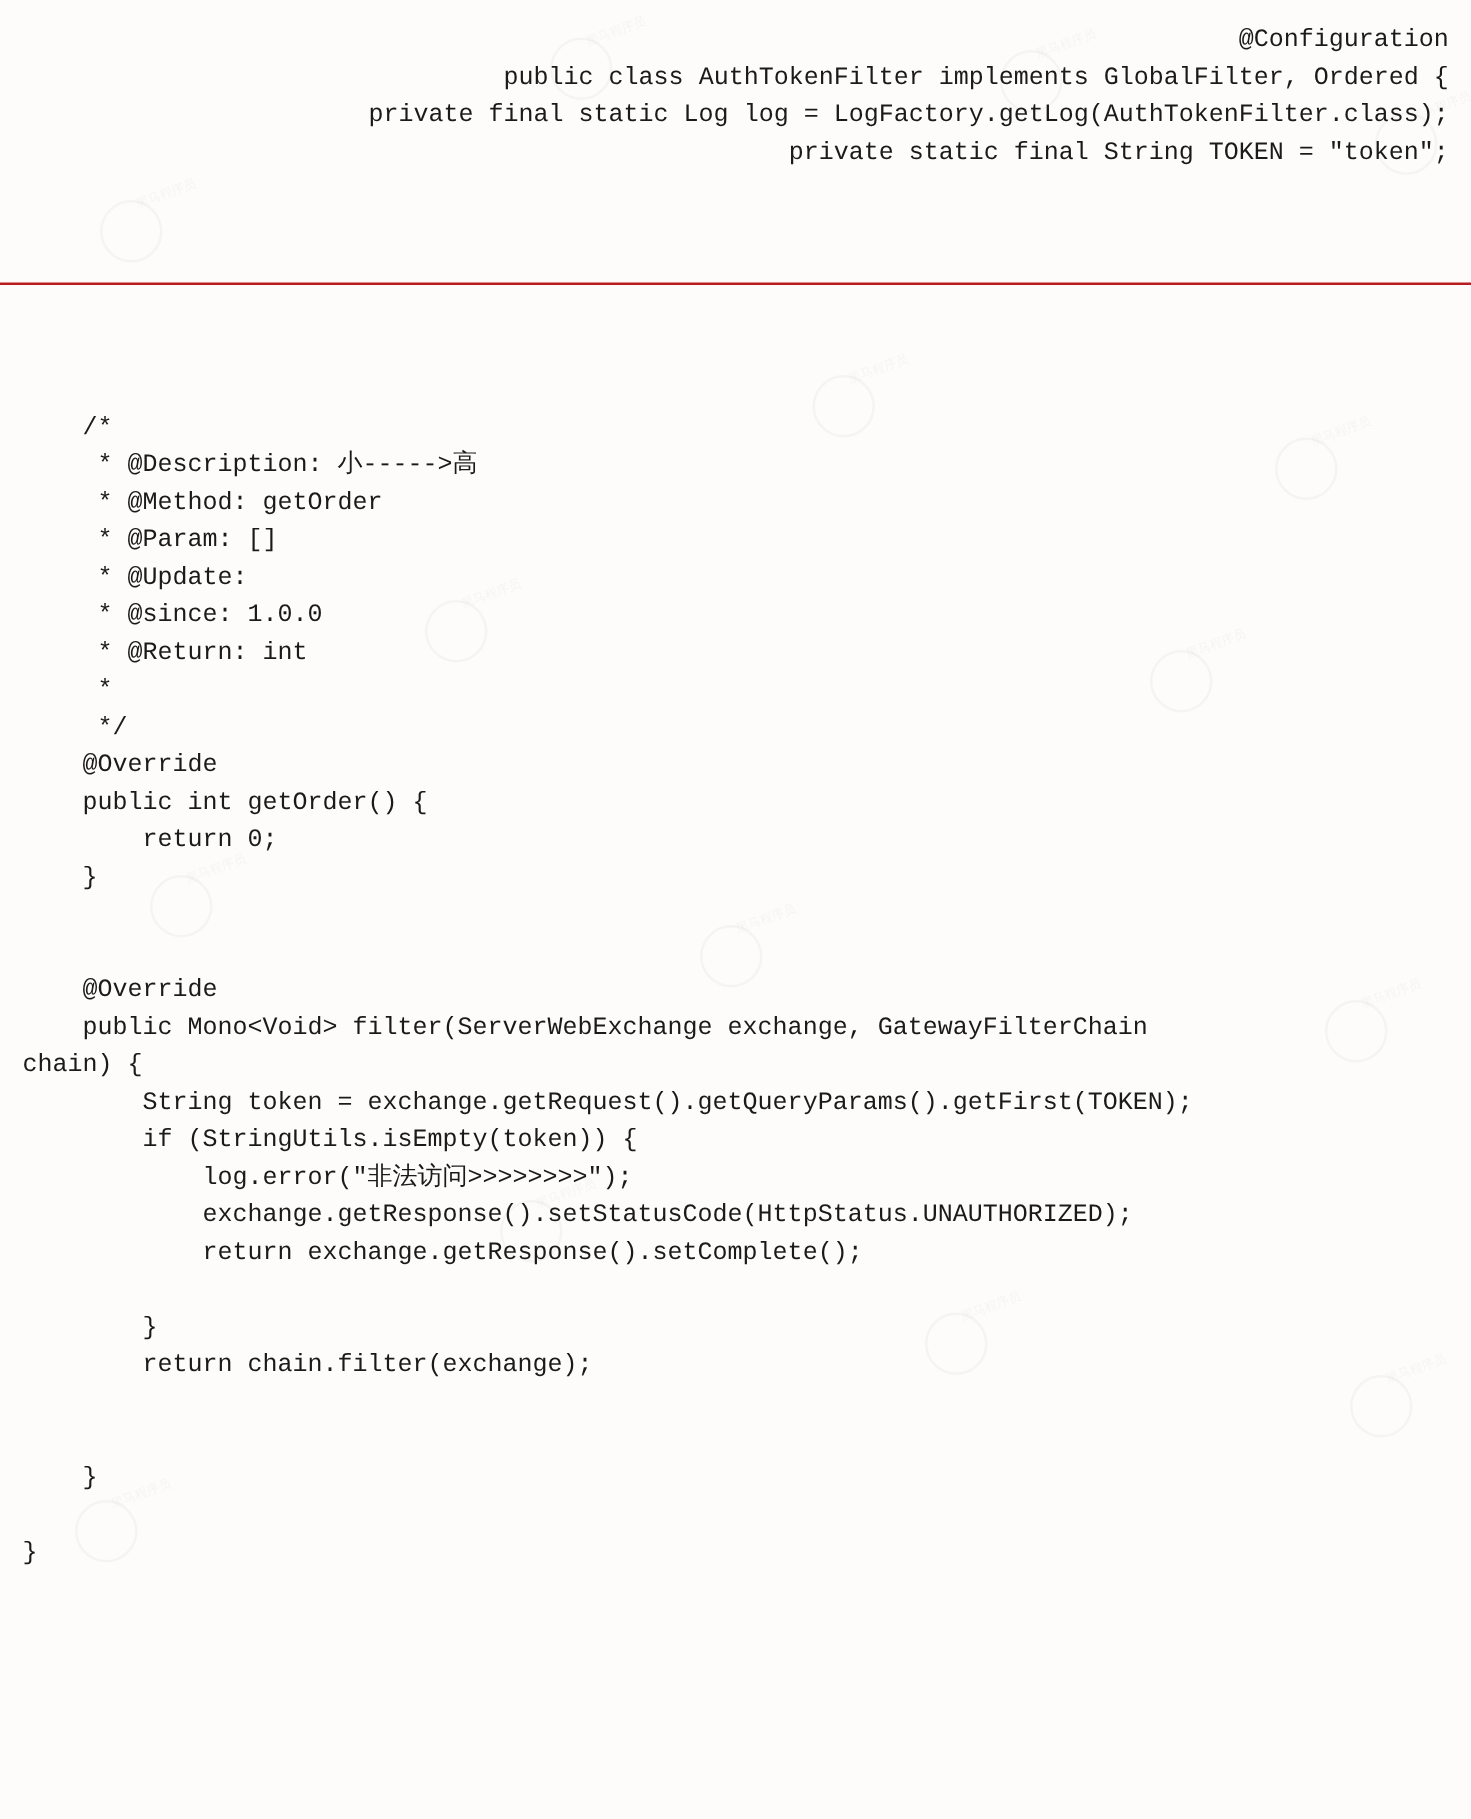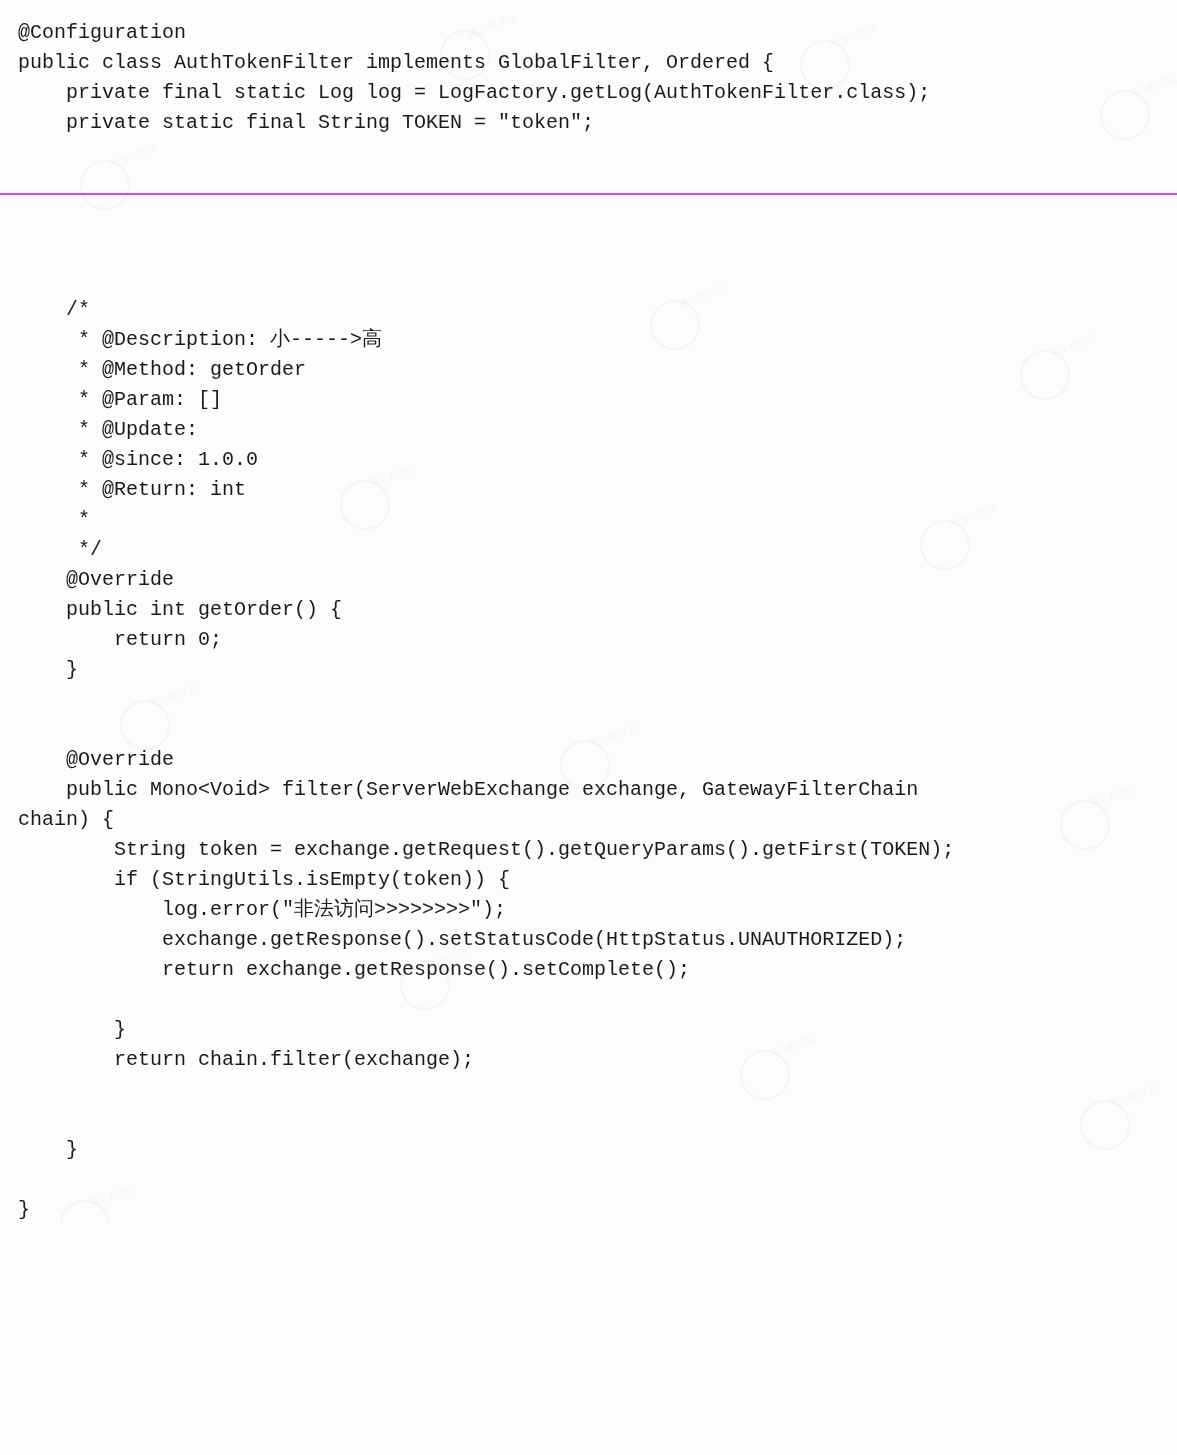--- a/index.html
+++ b/index.html
@@ -12,22 +12,23 @@
       background: #fdfcfa;
       position: relative;
     }
     .code-block {
       white-space: pre;
       padding: 18px 18px 0 18px;
       position: relative;
       z-index: 2;
     }
     .upper-block {
-      padding-bottom: 55px;
-      border-bottom: 2px solid #d946ef;
+      padding-bottom: 88px;
+      border-bottom: 2px solid #b91c1c;
+      text-align: right;
     }
     .lower-block {
       padding-top: 100px;
     }
     
     .watermark {
       position: absolute;
       width: 50px;
       height: 50px;
       border: 2px solid rgba(120,120,120,0.06);

